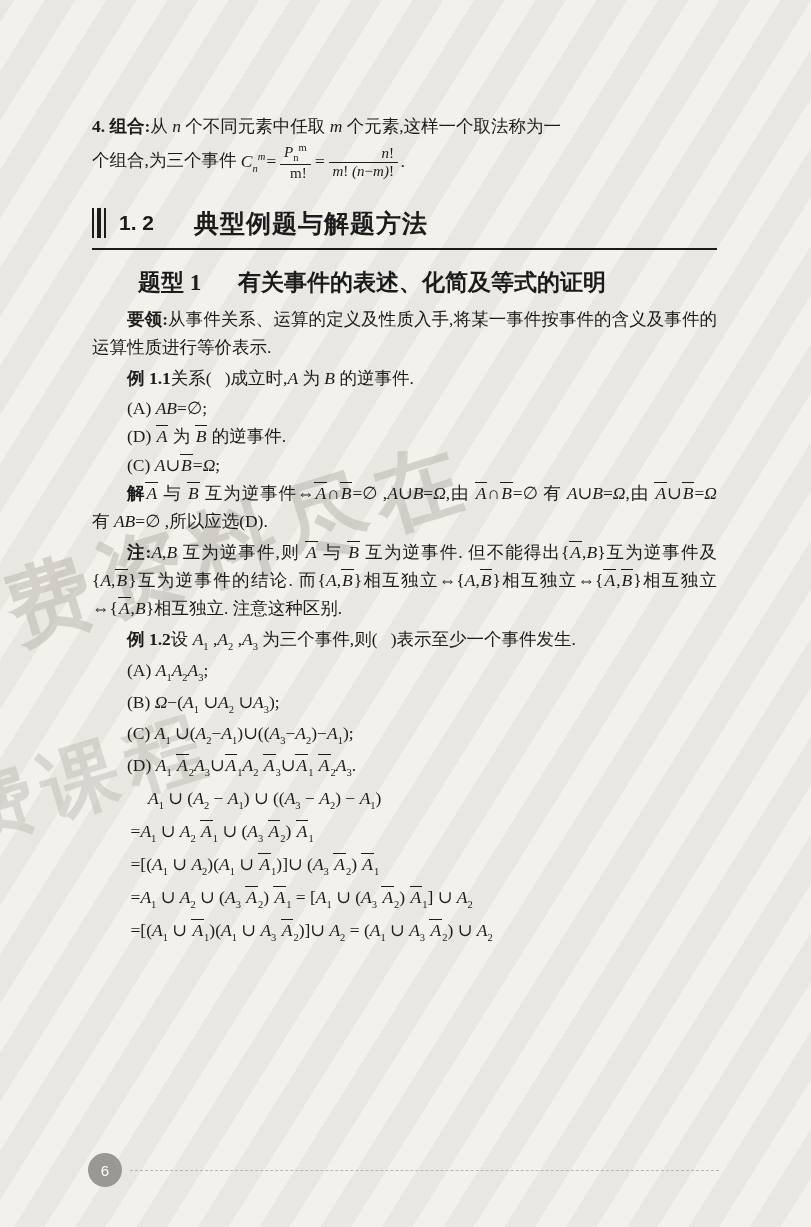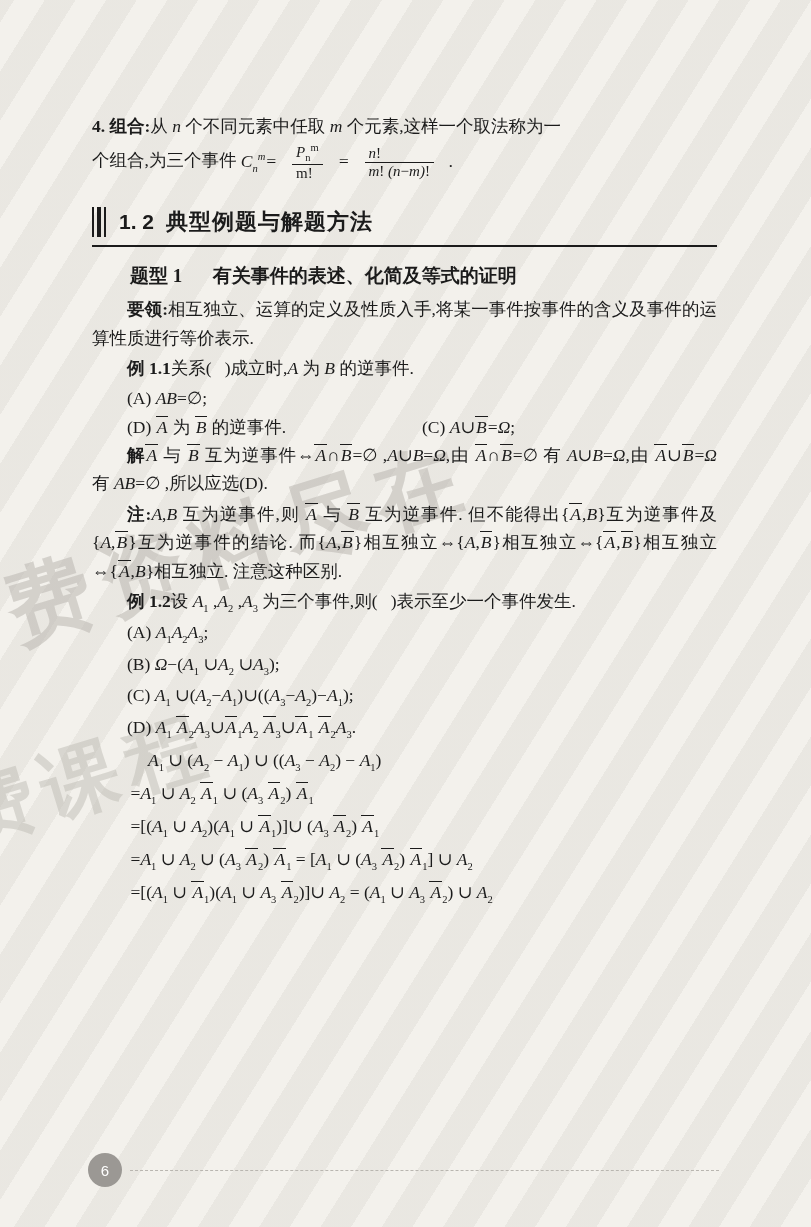--- a/index.html
+++ b/index.html
@@ -88,53 +88,55 @@
   .heading-bar .bars i.thin { width: 2px; }
   .heading-bar .h-num {
     font-family: "Liberation Sans", sans-serif;
     font-weight: bold;
     font-size: 21px;
     margin-right: 12px;
   }
   .heading-bar .h-text {
     font-family: Liberation Mono, monospace;
     font-weight: bold;
-    font-size: 22px;
+    font-size: 25px;
     letter-spacing: 1px;
+    margin-left: 28px;
   }
   .heading-rule {
     border-bottom: 2px solid #1b1b1b;
     margin: -8px 0 14px 0;
   }
   .sub-title {
     font-weight: bold;
-    font-size: 19px;
+    font-size: 23px;
     margin: 10px 0 4px 0;
     text-indent: 2em;
     font-family: Liberation Serif, serif;
   }
   .sub-title .gap { display: inline-block; width: 1.6em; }
   .opt-row {
     display: flex;
     font-size: 17.5px;
     line-height: 1.62;
     text-indent: 0;
     padding-left: 2em;
+    flex-direction: column;
   }
   .opt-row .opt { width: 50%; }
   .math { font-family: "Liberation Serif", serif; font-style: italic; }
   .up { font-style: normal; }
   .ol { border-top: 1px solid #1b1b1b; padding: 0 1px; }
   .frac {
     display: inline-block;
     vertical-align: middle;
-    text-align: left;
+    text-align: right;
     font-size: 15px;
     line-height: 1.15;
-    margin: 0 15px;
+    margin: 0 3px;
   }
   .frac .num { display: block; padding: 0 4px; }
   .frac .den { display: block; border-top: 1px solid #1b1b1b; padding: 0 4px; }
   sub, sup { font-size: 10.5px; }
   .disp {
     padding-left: 3.2em;
     font-size: 17.5px;
     line-height: 1.85;
   }
   .disp.eq { padding-left: 2.2em; }
@@ -184,21 +186,21 @@
       <span class="h-num">1. 2</span>
       <span class="h-text">典型例题与解题方法</span>
     </div>
     <div class="heading-rule"></div>
 
     <p class="sub-title">
       <span class="bold">题型 1</span><span class="gap"></span><span class="bold">有关事件的表述、化简及等式的证明</span>
     </p>
 
     <p class="indent">
-      <span class="bold">要领:</span><span>相互独立、运算的定义及性质入手,将某一事件按事件的含义及事件的运算性质进行等价表示.</span>
+      <span class="bold">要领:</span><span>从事件关系、运算的定义及性质入手,将某一事件按事件的含义及事件的运算性质进行等价表示.</span>
     </p>
 
     <p class="indent">
       <span class="bold">例 1.1</span><span class="gap"></span><span>关系(&nbsp;&nbsp;&nbsp;)成立时,<span class="math">A</span> 为 <span class="math">B</span> 的逆事件.</span>
     </p>
     <div class="opt-row">
       <span class="opt">(A) <span class="math">AB</span>=∅;</span>
     </div>
     <div class="opt-row">
       <span class="opt">(D) <span class="ol math">A</span> 为 <span class="ol math">B</span> 的逆事件.</span>

